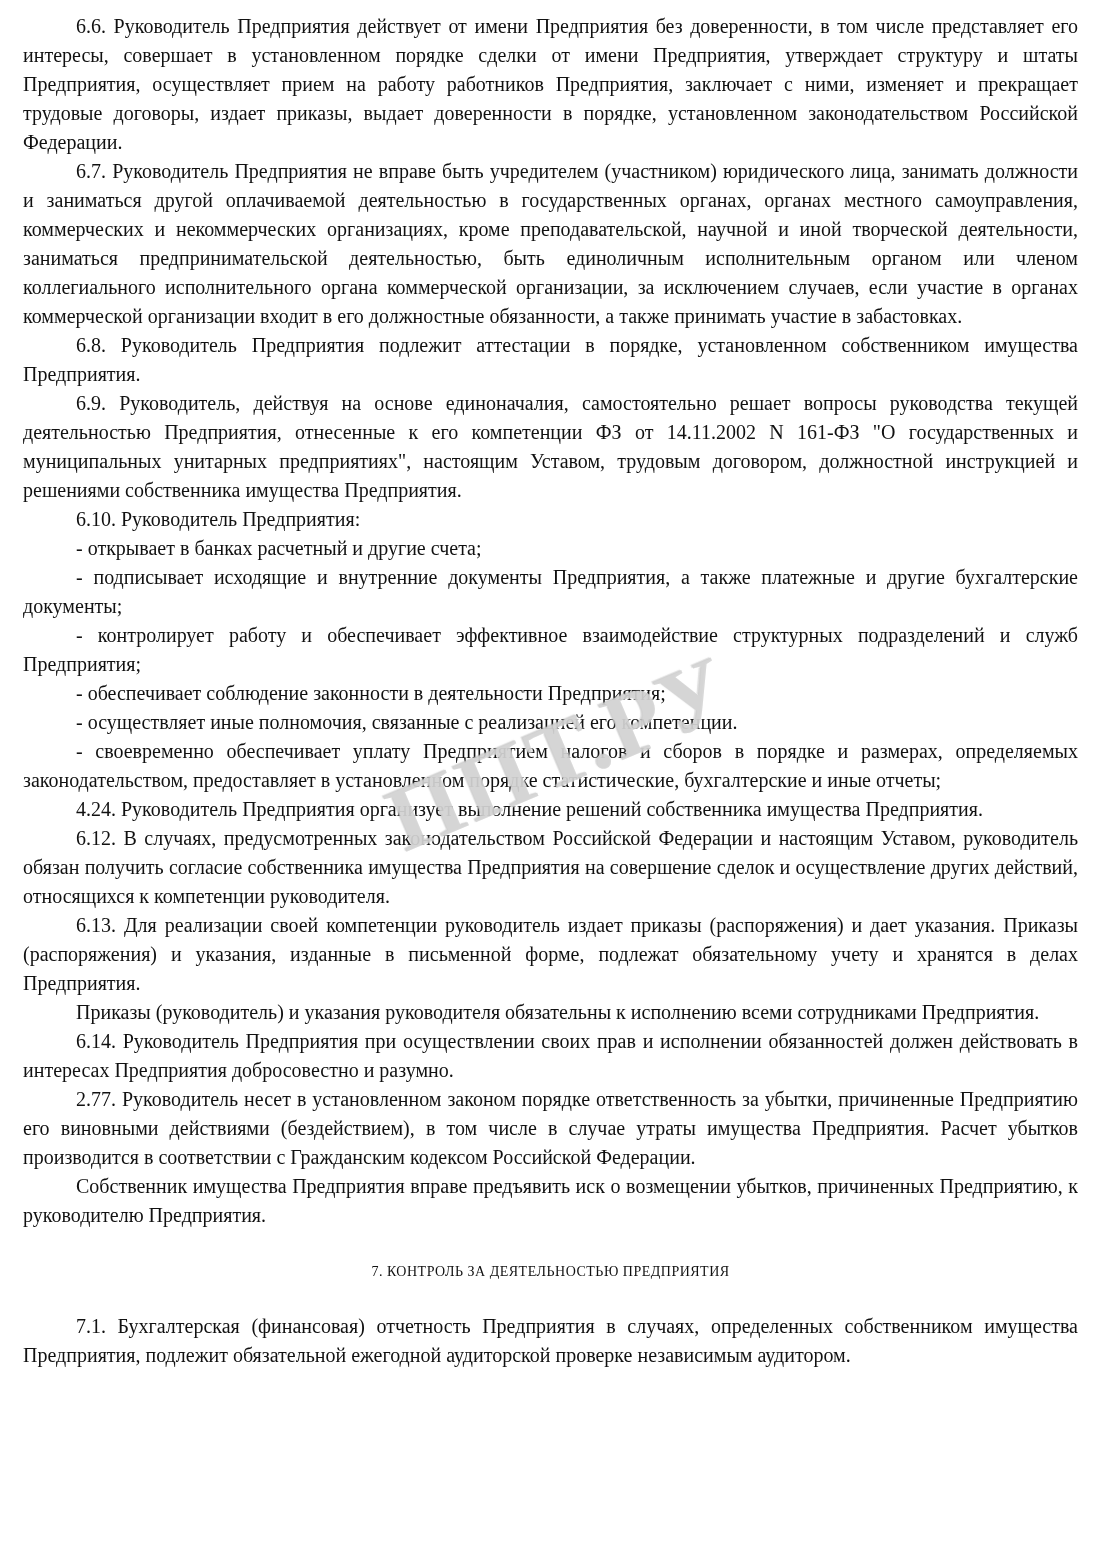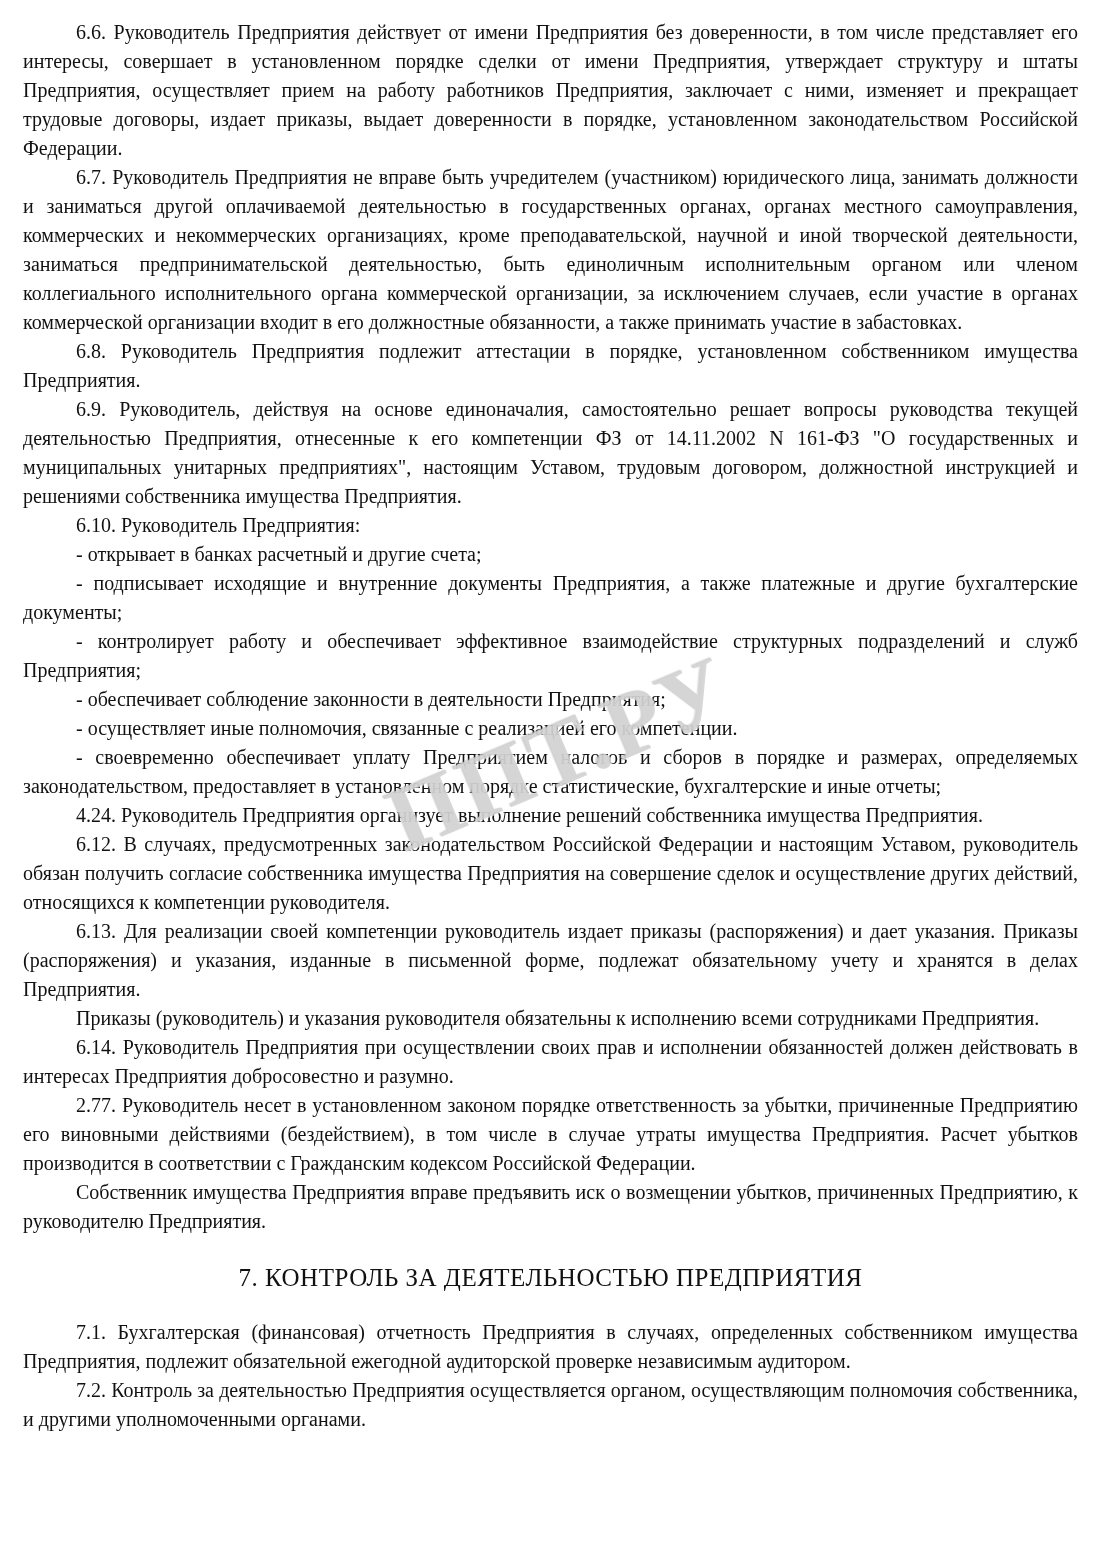--- a/index.html
+++ b/index.html
@@ -9,32 +9,32 @@
   body {
     width: 1100px;
     height: 1568px;
     background: #ffffff;
     position: relative;
     overflow: hidden;
     font-family: "Liberation Serif", serif;
     color: #111111;
   }
   .doc {
-    padding: 18px 22px 0 23px;
+    padding: 12px 22px 0 23px;
     font-size: 20px;
     line-height: 29px;
   }
   .doc p {
     margin: 0;
     text-indent: 53px;
     text-align: justify;
     text-align-last: left;
   }
   .doc h2 {
-    font-size: 25px;
+    font-size: 14px;
     font-weight: normal;
     text-align: center;
     text-indent: 0;
     margin: 27px 0 26px 0;
     letter-spacing: 0.5px;
   }
   .watermark {
     position: absolute;
     left: 330px;
     top: 700px;
@@ -69,16 +69,15 @@
     <p>- своевременно обеспечивает уплату Предприятием налогов и сборов в порядке и размерах, определяемых законодательством, предоставляет в установленном порядке статистические, бухгалтерские и иные отчеты;</p>
     <p>4.24. Руководитель Предприятия организует выполнение решений собственника имущества Предприятия.</p>
     <p>6.12. В случаях, предусмотренных законодательством Российской Федерации и настоящим Уставом, руководитель обязан получить согласие собственника имущества Предприятия на совершение сделок и осуществление других действий, относящихся к компетенции руководителя.</p>
     <p>6.13. Для реализации своей компетенции руководитель издает приказы (распоряжения) и дает указания. Приказы (распоряжения) и указания, изданные в письменной форме, подлежат обязательному учету и хранятся в делах Предприятия.</p>
     <p>Приказы (руководитель) и указания руководителя обязательны к исполнению всеми сотрудниками Предприятия.</p>
     <p>6.14. Руководитель Предприятия при осуществлении своих прав и исполнении обязанностей должен действовать в интересах Предприятия добросовестно и разумно.</p>
     <p>2.77. Руководитель несет в установленном законом порядке ответственность за убытки, причиненные Предприятию его виновными действиями (бездействием), в том числе в случае утраты имущества Предприятия. Расчет убытков производится в соответствии с Гражданским кодексом Российской Федерации.</p>
     <p>Собственник имущества Предприятия вправе предъявить иск о возмещении убытков, причиненных Предприятию, к руководителю Предприятия.</p>
     <h2>7. КОНТРОЛЬ ЗА ДЕЯТЕЛЬНОСТЬЮ ПРЕДПРИЯТИЯ</h2>
     <p>7.1. Бухгалтерская (финансовая) отчетность Предприятия в случаях, определенных собственником имущества Предприятия, подлежит обязательной ежегодной аудиторской проверке независимым аудитором.</p>
-    <p>7.2. Контроль за деятельностью Предприятия осуществляется органом, осуществляющим полномочия собственника, и другими уполномоченными органами.</p>
   </div>
 
 <div class="watermark">ППТ.РУ</div>
 
 </body></html>

